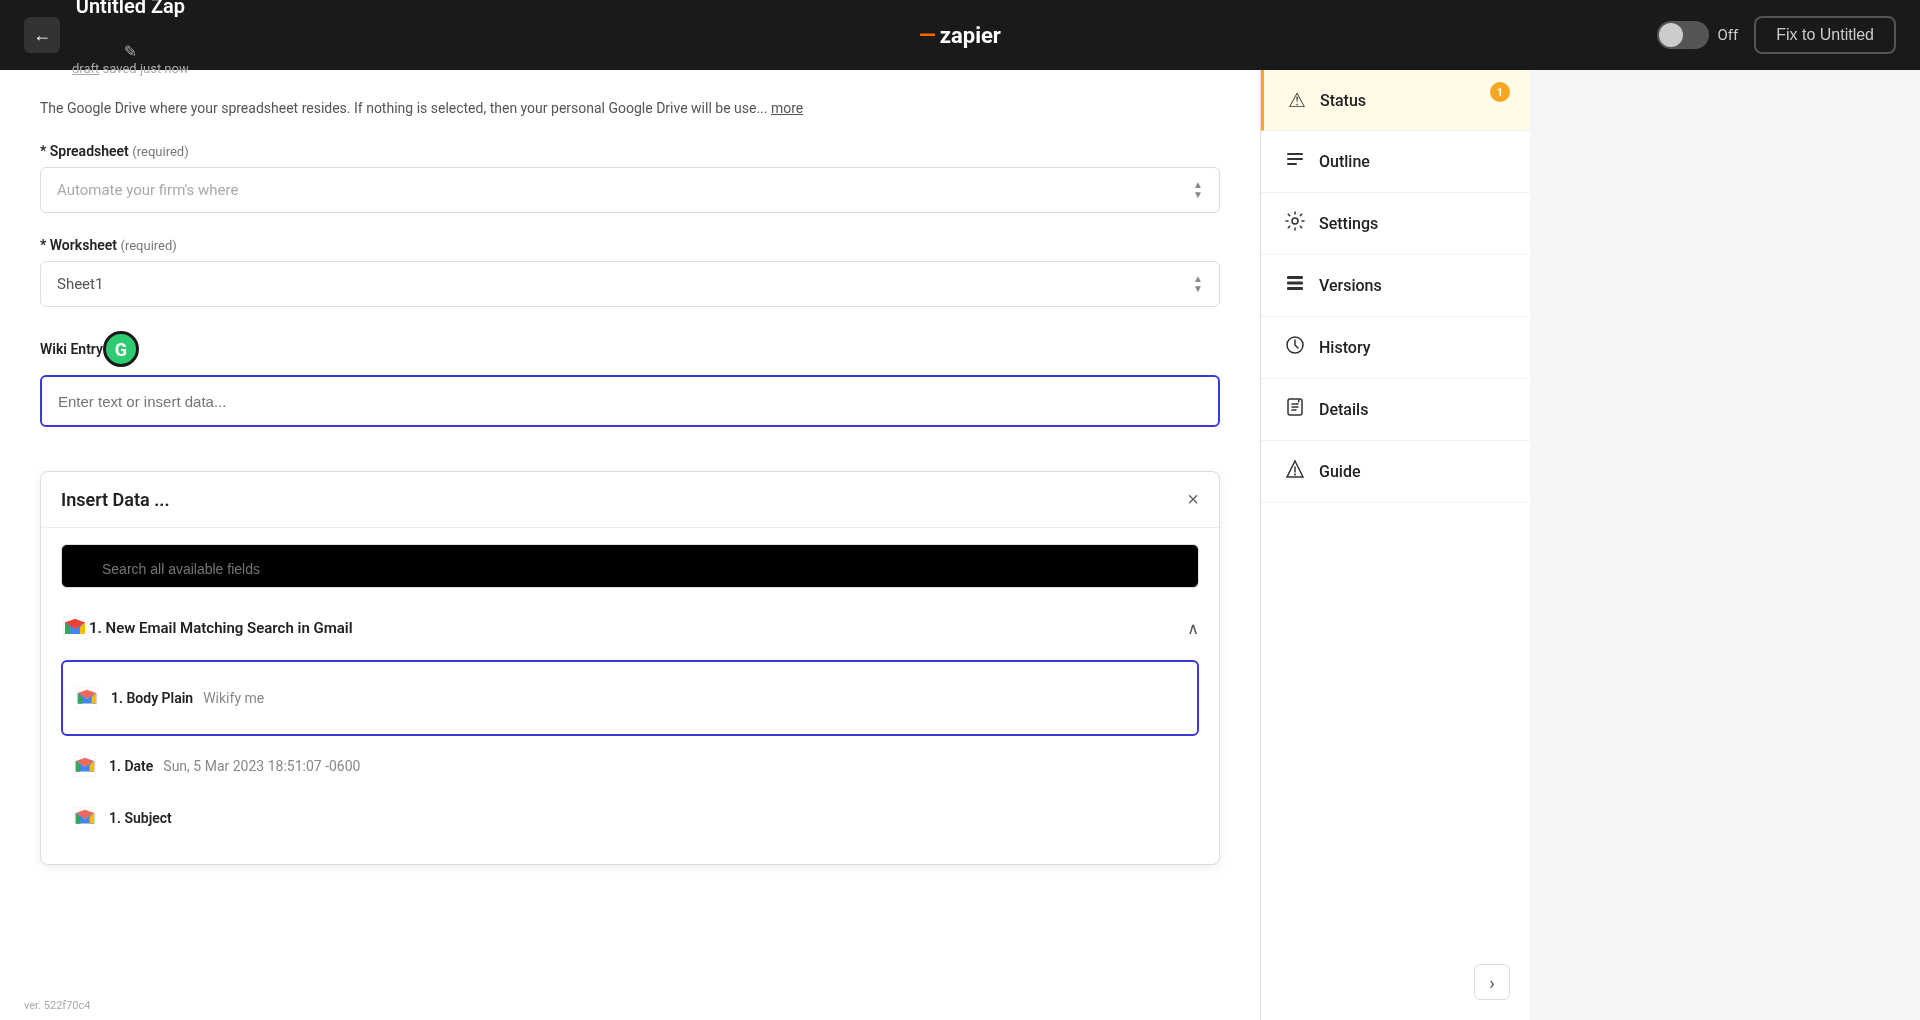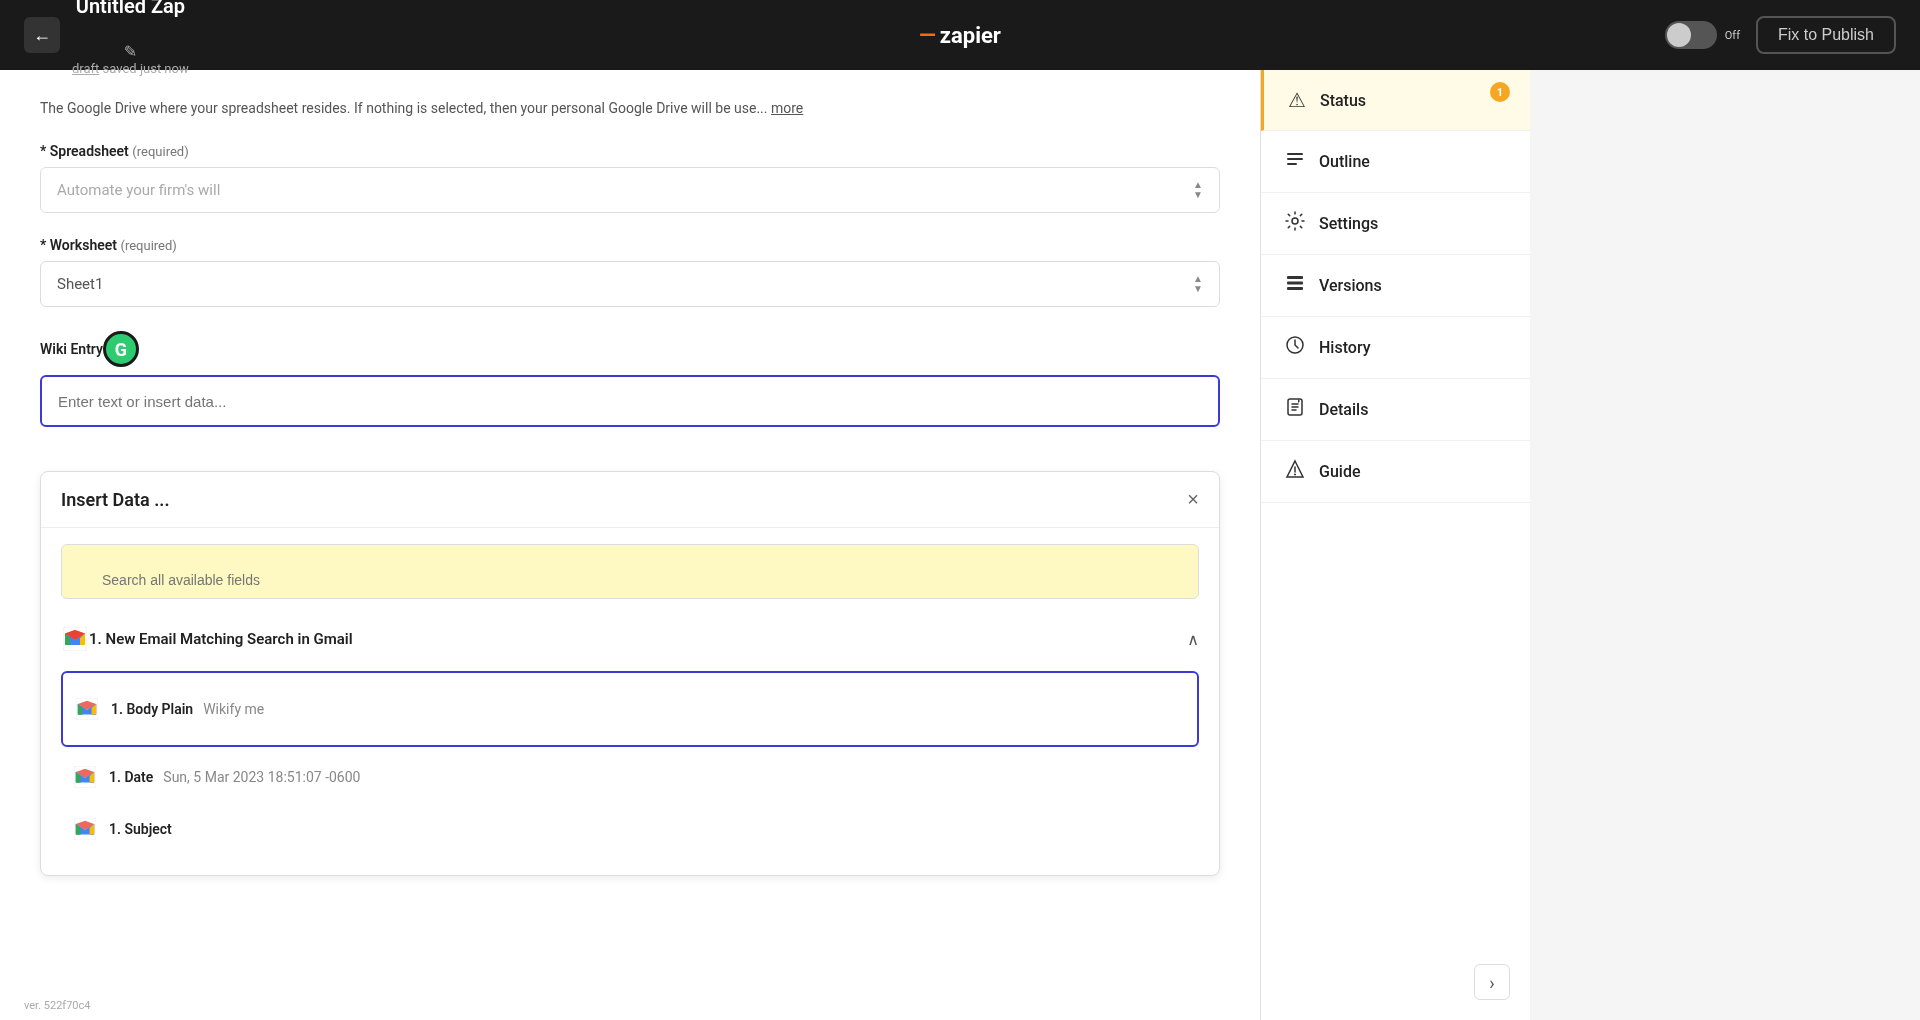--- a/index.html
+++ b/index.html
@@ -48,21 +48,21 @@
       position: relative;
       cursor: pointer;
     }
     .toggle-knob {
       width: 24px; height: 24px;
       background: #ccc;
       border-radius: 50%;
       position: absolute;
       top: 2px; left: 2px;
     }
-    .toggle-label { color: #ccc; font-size: 11px; }
+    .toggle-label { color: #ccc; font-size: 15px; }
     .fix-publish-btn {
       background: transparent;
       border: 2px solid #555;
       color: #ccc;
       padding: 8px 20px;
       border-radius: 8px;
       font-size: 16px;
       font-weight: 500;
       cursor: pointer;
     }
@@ -161,24 +161,24 @@
       border-bottom: 1px solid #eee;
     }
     .insert-data-title { font-size: 18px; font-weight: 600; color: #222; }
     .close-btn { background: none; border: none; font-size: 20px; color: #666; cursor: pointer; }
 
     .search-field-container { padding: 16px 20px; }
     .search-field {
       width: 100%;
       border: 1.5px solid #ddd;
       border-radius: 6px;
-      padding: 27px 16px 10px 40px;
+      padding: 16px 16px 10px 40px;
       font-size: 14px;
       color: #888;
-      background: #fef9c3;
+      background: #000000;
       position: relative;
     }
     .search-wrapper { position: relative; }
     .search-icon-in {
       position: absolute;
       left: 12px;
       top: 50%;
       transform: translateY(-50%);
       color: #aaa;
       font-size: 16px;
@@ -300,42 +300,42 @@
     </div>
   </div>
 
   <div class="header-right">
     <div class="toggle-area">
       <div class="toggle-switch">
         <div class="toggle-knob"></div>
       </div>
       <span class="toggle-label">Off</span>
     </div>
-    <button class="fix-publish-btn">Fix to Publish</button>
+    <button class="fix-publish-btn">Fix to Untitled</button>
   </div>
 </div>
 
 <div class="main-layout">
 
   <div class="center-content">
 
     <div class="form-area">
 
       <div class="drive-description">
         <span>The Google Drive where your spreadsheet resides. If nothing is selected, then your personal Google Drive will be use...</span>
         <span class="more-link">more</span>
       </div>
 
       <div class="field-group">
         <div class="field-label">
           <span>* Spreadsheet</span>
           <span class="req-text">(required)</span>
         </div>
         <div class="select-field">
-          <span style="color:#aaa;">Automate your firm's will</span>
+          <span style="color:#aaa;">Automate your firm's where</span>
           <span class="chevron">
             <span style="display:flex;flex-direction:column;line-height:1;font-size:10px;color:#888;">
               <span>▲</span>
                 <span>▼</span>
             </span>
           </span>
         </div>
       </div>
 
       <div class="field-group">

